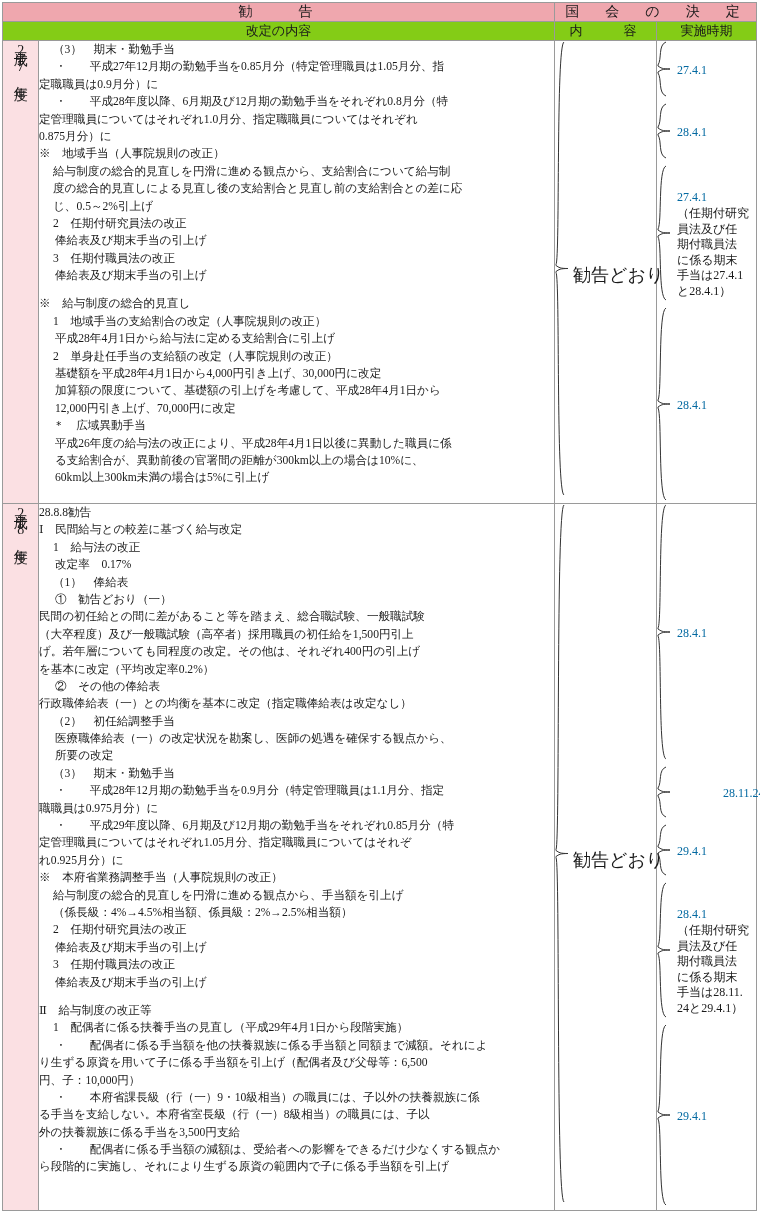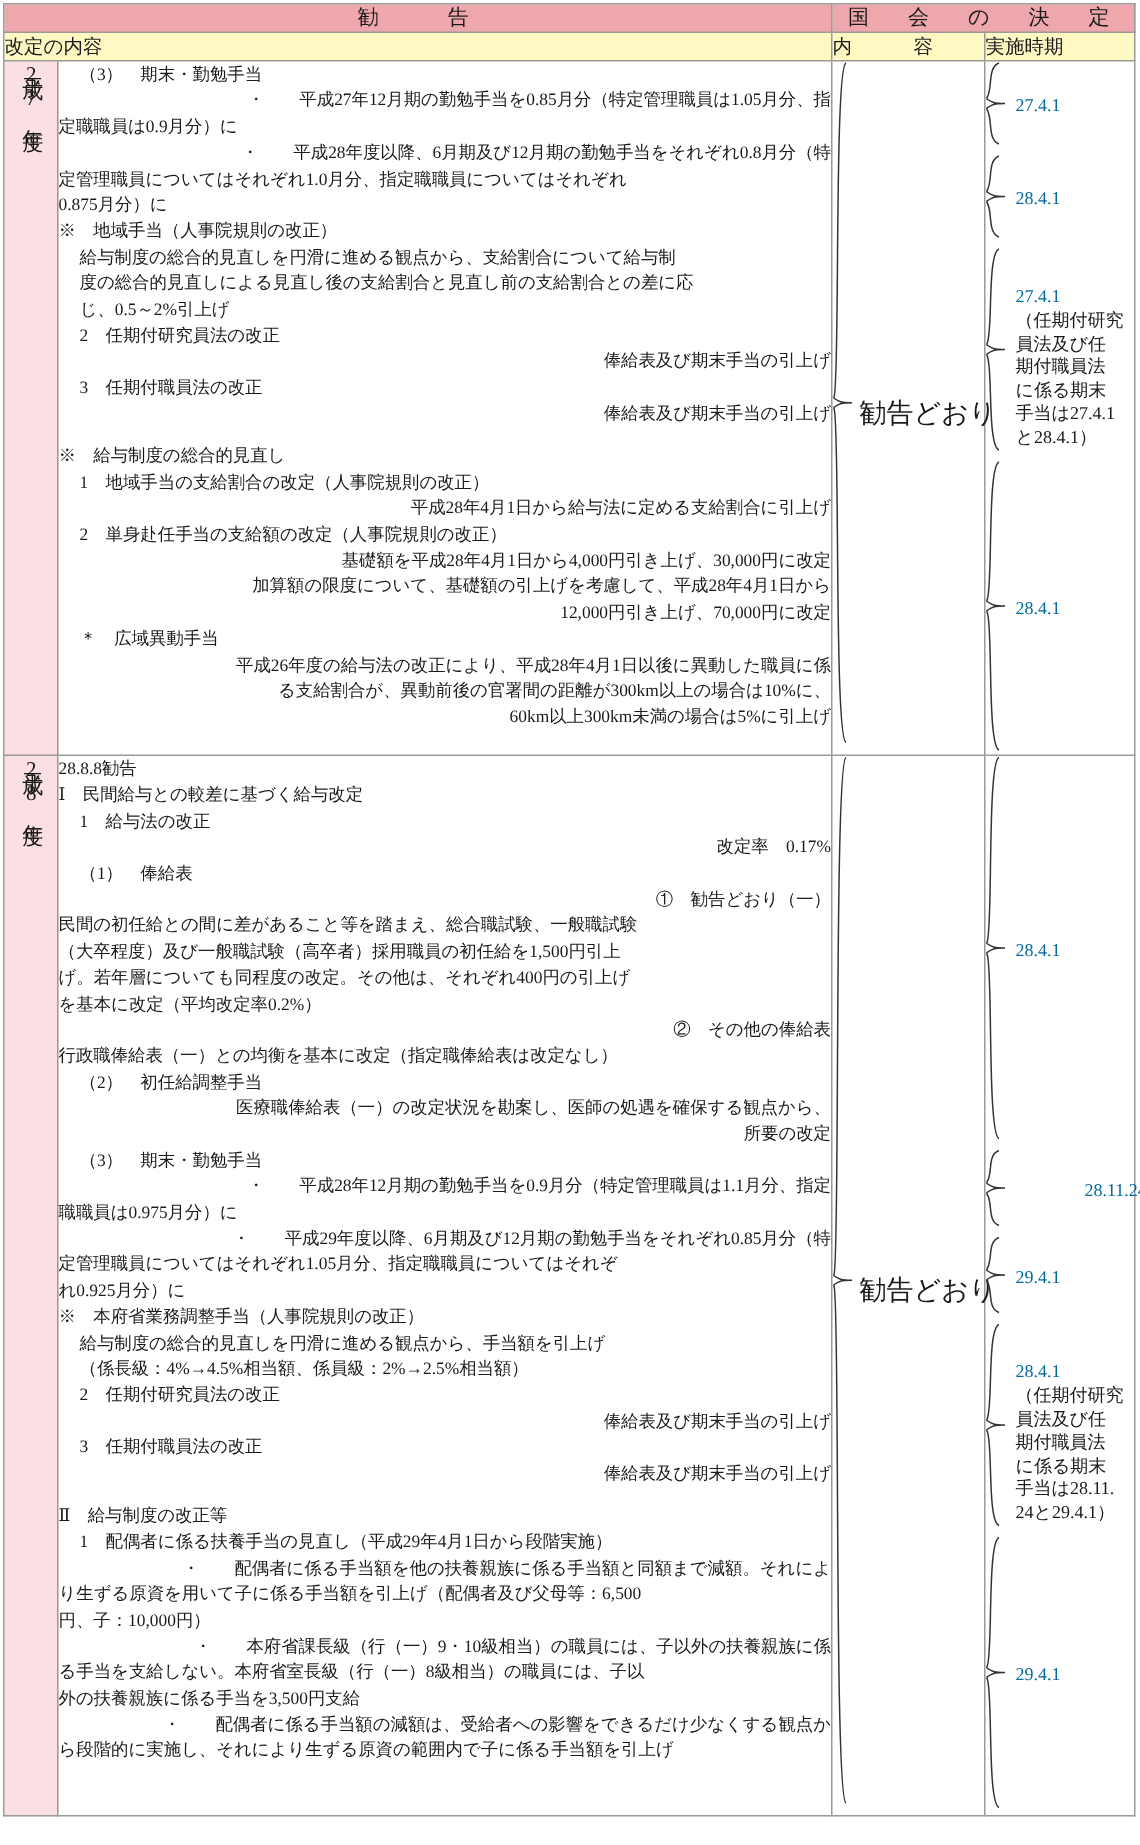--- a/index.html
+++ b/index.html
@@ -28,22 +28,22 @@
   .hdr-top {
     background: #efa7ae;
     text-align: center;
     font-size: 14px;
     letter-spacing: 6px;
     padding: 7px 0 6px 0;
     color: #1a1a1a;
     font-weight: normal;
   }
   .hdr-sub {
-    background: #fef9c3;
-    text-align: left;
+    background: #84cc16;
+    text-align: center;
     font-size: 13px;
     padding: 6px 0 5px 0;
     color: #1a1a1a;
     font-weight: normal;
   }
   .hdr-sub.sp { letter-spacing: 5px; }
 
   
   .yearcell {
     background: #fbe0e3;
@@ -67,21 +67,21 @@
     font-size: 11.6px;
     line-height: 1.50;
     color: #1a1a1a;
   }
   .ln { display: block; white-space: nowrap; }
   .gap { height: 11px; }
 
   
   .i0  { padding-left: 0px; }
   .i1  { padding-left: 14px; }
-  .i2  { padding-left: 28px; text-align: right; }
+  .i2  { padding-left: 16px; }
   .i3  { }
 
   
   .deccell { position: relative; }
   .dec-label {
     position: absolute;
     font-size: 18px;
     color: #1a1a1a;
     white-space: nowrap;
   }

